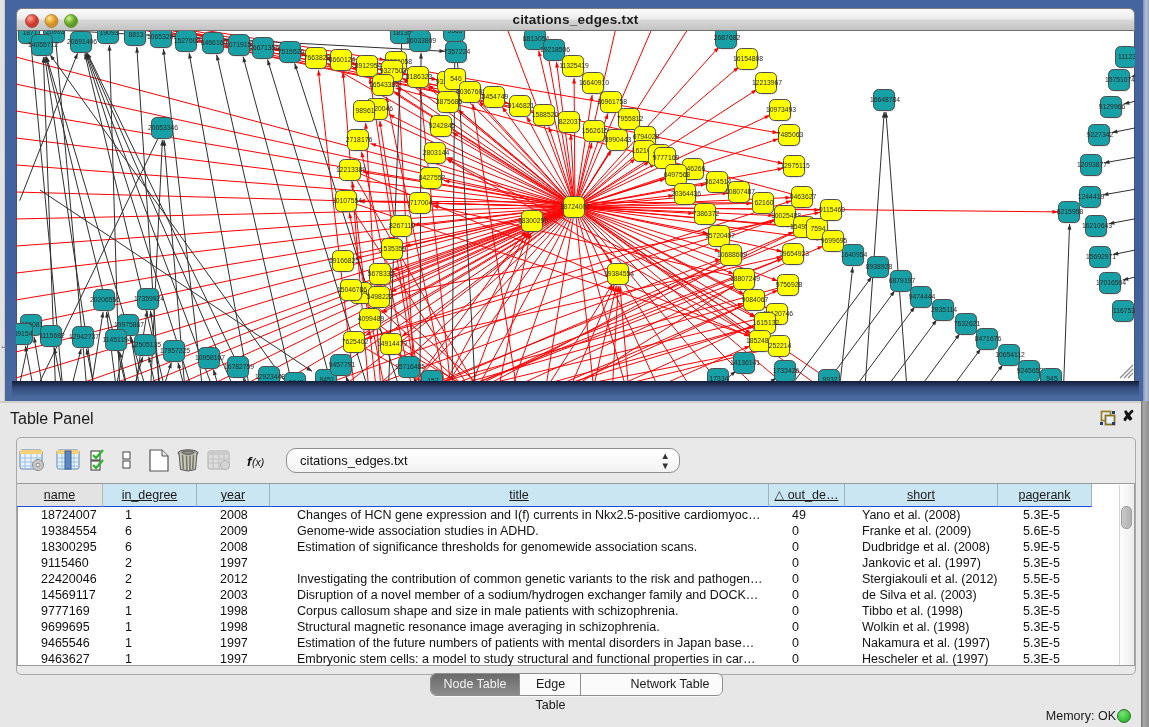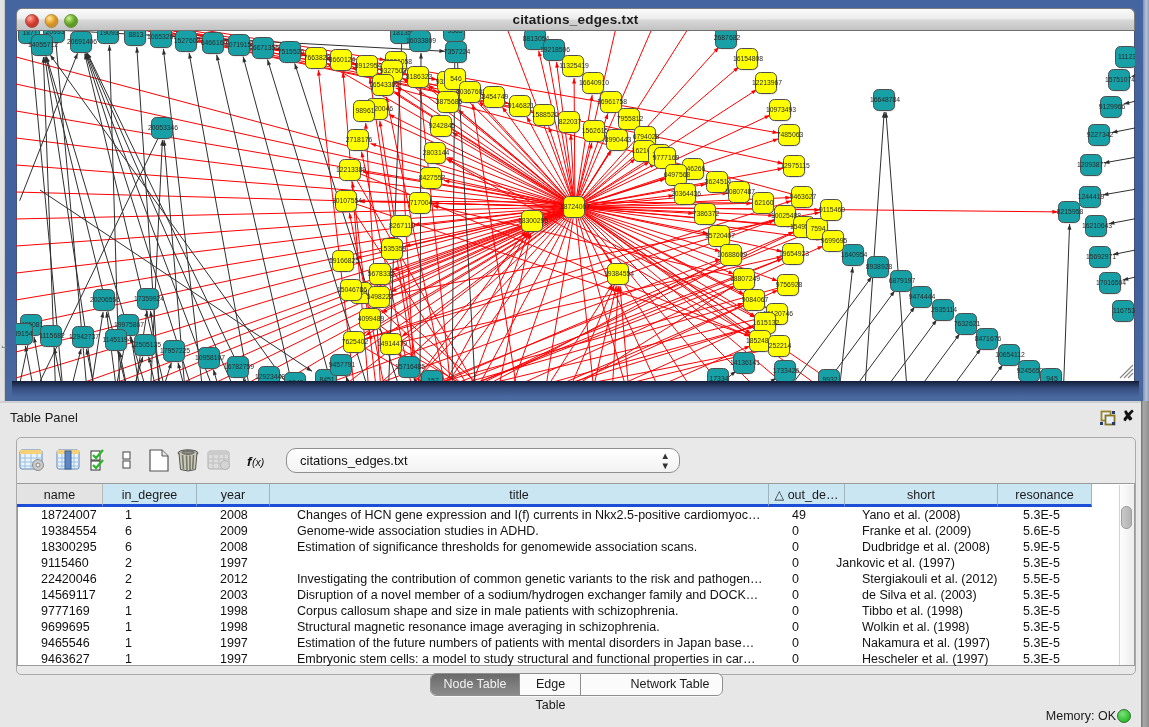--- a/index.html
+++ b/index.html
@@ -11,27 +11,27 @@
 
 #titlebar { left:16px; top:8px; width:1119px; height:23px; border-radius:6px 6px 0 0;
   background:linear-gradient(180deg,#fbfbfb 0%,#ececec 45%,#d6d6d6 55%,#c3c3c3 100%);
   border:1px solid #7e7e7e; border-bottom:1px solid #6f6f6f; }
 #title { left:16px; top:12px; width:1119px; text-align:center; font-size:13.5px; font-weight:bold; color:#1d1d1d; letter-spacing:.2px; }
 #view { left:16px; top:31px; width:1119px; height:350px; background:#ffffff; border-left:1px solid #44517a; border-right:1px solid #44517a; overflow:hidden; }
 #winshadow { left:12px; top:381px; width:1127px; height:16px;
   background:linear-gradient(180deg,rgba(13,22,48,.92),rgba(30,45,85,.45) 45%,rgba(64,97,158,0)); }
 
 #tpanel { left:0; top:401px; width:1141px; height:326px; background:#e7e7e7; border-top:2px solid #cfcfcf; }
-#tptitle { left:10px; top:410px; font-size:13px; color:#1c1c1c; }
+#tptitle { left:10px; top:410px; font-size:16px; color:#1c1c1c; }
 #closex { left:1122px; top:407px; font-size:15px; font-weight:bold; color:#111; }
 #cpanel { left:16px; top:437px; width:1120px; height:238px; border:1px solid #a9a9a9; border-radius:5px; background:#e9e9e9; }
 #combo { left:286px; top:448px; width:394px; height:25px; background:linear-gradient(180deg,#ffffff,#f2f2f2); border:1px solid #8f8f8f; border-radius:10px; font-size:13px; color:#111; line-height:23px; padding-left:13px; }
 #combo .arr { position:absolute; right:9px; top:2px; font-size:9.5px; color:#333; line-height:10px; text-align:center; }
 #tablewrap { left:17px; top:483px; width:1118px; height:183px; background:#ffffff; border:1px solid #9a9a9a; }
-.hcell { position:absolute; top:484px; height:23px; background:#cbe6f3; border-right:1px solid #9fb3bd; border-bottom:3px solid #1d4ed8; font-size:12.5px; color:#1a1a1a; text-align:center; line-height:22px; }
+.hcell { position:absolute; top:484px; height:23px; background:#cbe6f3; border-right:1px solid #9fb3bd; border-bottom:1px solid #1d4ed8; font-size:12.5px; color:#1a1a1a; text-align:center; line-height:22px;text-decoration:underline; }
 .trow { position:absolute; left:17px; width:1104px; height:16px; font-size:12.5px; color:#111; }
 .trow span { position:absolute; top:0; line-height:16px; white-space:nowrap; }
 .trow span.ctr { text-align:left; }
 #vsb { left:1121px; top:506px; width:11px; height:23px; background:linear-gradient(90deg,#c9c9c9,#b2b2b2); border:1px solid #9e9e9e; border-radius:5px; }
 #vsbtrack { left:1119px; top:485px; width:15px; height:180px; background:linear-gradient(90deg,#fdfdfd,#ededed); border-left:1px solid #d5d5d5; }
 
 #tabs { left:430px; top:673px; width:293px; height:23px; border:1px solid #8e8e8e; border-radius:6px; background:#fbfbfb; box-shadow:0 1px 0 rgba(255,255,255,.7); }
 .tab { position:absolute; top:0; height:21px; font-size:12.5px; line-height:21px; text-align:center; color:#1a1a1a; }
 #tab1 { left:0; width:89px; background:linear-gradient(180deg,#6a6a6a,#8c8c8c); color:#f2f2f2; border-radius:5px 0 0 5px; border-right:1px solid #8e8e8e; }
 #tab2 { left:90px; width:60px; border-right:1px solid #8e8e8e;text-align:center; }
@@ -1048,21 +1048,21 @@
 
 <div class="abs" id="combo">citations_edges.txt<span class="arr">▲<br>▼</span></div>
 
 <div class="abs" id="tablewrap"></div>
 <div class="abs hcell" style="left:17px;width:86px;background:#e3e3e3;border-right:1px solid #b8b8b8">name</div>
 <div class="abs hcell" style="left:103px;width:94px">in_degree</div>
 <div class="abs hcell" style="left:197px;width:73px">year</div>
 <div class="abs hcell" style="left:270px;width:499px">title</div>
 <div class="abs hcell" style="left:769px;width:76px">△ out_de…</div>
 <div class="abs hcell" style="left:845px;width:153px">short</div>
-<div class="abs hcell" style="left:998px;width:94px">resonance</div>
+<div class="abs hcell" style="left:998px;width:94px">pagerank</div>
 <div class="trow" style="top:507px">
 <span style="left:24px">18724007</span>
 <span style="left:108px">1</span>
 <span style="left:203px">2008</span>
 <span style="left:280px">Changes of HCN gene expression and I(f) currents in Nkx2.5‑positive cardiomyoc…</span>
 <span style="left:775px">49</span>
 <span class="ctr" style="left:845px;width:153px">Yano et al. (2008)</span>
 <span style="left:1006px">5.3E‑5</span>
 </div>
 <div class="trow" style="top:523px">
@@ -1081,21 +1081,21 @@
 <span style="left:280px">Estimation of significance thresholds for genomewide association scans.</span>
 <span style="left:775px">0</span>
 <span class="ctr" style="left:845px;width:153px">Dudbridge et al. (2008)</span>
 <span style="left:1006px">5.9E‑5</span>
 </div>
 <div class="trow" style="top:555px">
 <span style="left:24px">9115460</span>
 <span style="left:108px">2</span>
 <span style="left:203px">1997</span>
 <span style="left:775px">0</span>
-<span class="ctr" style="left:819px;width:153px">Jankovic et al. (1997)</span>
+<span class="ctr" style="left:845px;width:153px">Jankovic et al. (1997)</span>
 <span style="left:1006px">5.3E‑5</span>
 </div>
 <div class="trow" style="top:571px">
 <span style="left:24px">22420046</span>
 <span style="left:108px">2</span>
 <span style="left:203px">2012</span>
 <span style="left:280px">Investigating the contribution of common genetic variants to the risk and pathogen…</span>
 <span style="left:775px">0</span>
 <span class="ctr" style="left:845px;width:153px">Stergiakouli et al. (2012)</span>
 <span style="left:1006px">5.5E‑5</span>

